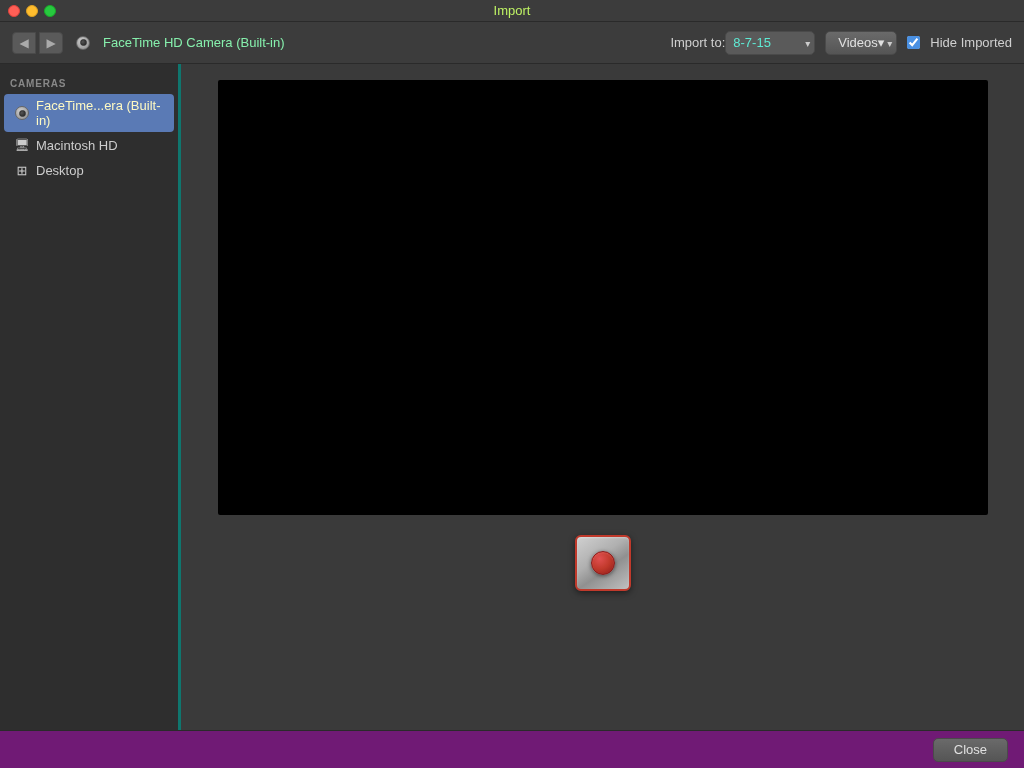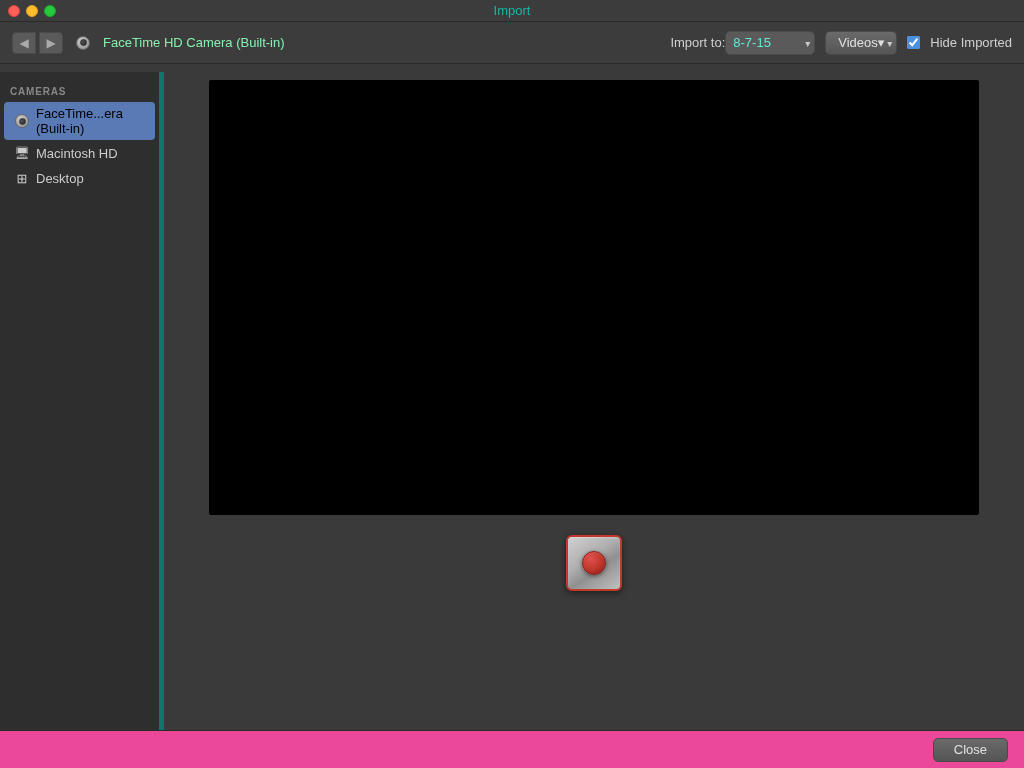--- a/index.html
+++ b/index.html
@@ -20,21 +20,21 @@
       height: 22px;
       display: flex;
       align-items: center;
       justify-content: center;
       position: relative;
       border-bottom: 1px solid #2a2a2a;
       flex-shrink: 0;
     }
 
     .titlebar-title {
-      color: #14b8a6;
+      color: #bef264;
       font-size: 13px;
       font-weight: 500;
     }
 
     .traffic-lights {
       position: absolute;
       left: 8px;
       display: flex;
       gap: 6px;
       align-items: center;
@@ -180,27 +180,26 @@
 
     
     .main-content {
       display: flex;
       flex: 1;
       overflow: hidden;
     }
 
     
     .sidebar {
-      width: 164px;
+      width: 181px;
       background: #2e2e2e;
-      border-right: 5px solid #0f766e;
+      border-right: 3px solid #0f766e;
       flex-shrink: 0;
       padding-top: 8px;
       overflow-y: auto;
-      margin-top: 8px;
     }
 
     .sidebar-section-label {
       color: #888;
       font-size: 10px;
       font-weight: 600;
       letter-spacing: 0.8px;
       text-transform: uppercase;
       padding: 6px 10px 4px 10px;
     }
@@ -212,21 +211,21 @@
       padding: 4px 10px;
       cursor: pointer;
       color: #ccc;
       font-size: 13px;
       border-radius: 4px;
       margin: 1px 4px;
     }
 
     .sidebar-item.active {
       background: #5a7ab5;
-      color: #000000;
+      color: #fef9c3;
     }
 
     .sidebar-item-icon {
       width: 16px;
       height: 16px;
       display: flex;
       align-items: center;
       justify-content: center;
       flex-shrink: 0;
     }
@@ -295,21 +294,21 @@
       height: 24px;
       border-radius: 50%;
       background: radial-gradient(circle at 35% 30%, #e05050, #c0392b 50%, #8b1a1a);
       box-shadow: 0 1px 4px rgba(0,0,0,0.5), inset 0 1px 2px rgba(255,150,150,0.3);
       border: 1px solid #8b1a1a;
     }
 
     
     .bottom-bar {
       height: 38px;
-      background: #ec4899;
+      background: #701a75;
       border-top: 1px solid #2a2a2a;
       display: flex;
       align-items: center;
       justify-content: flex-end;
       padding: 0 16px;
       flex-shrink: 0;
     }
 
     .close-button {
       background: linear-gradient(to bottom, #6a6a6a, #555);

